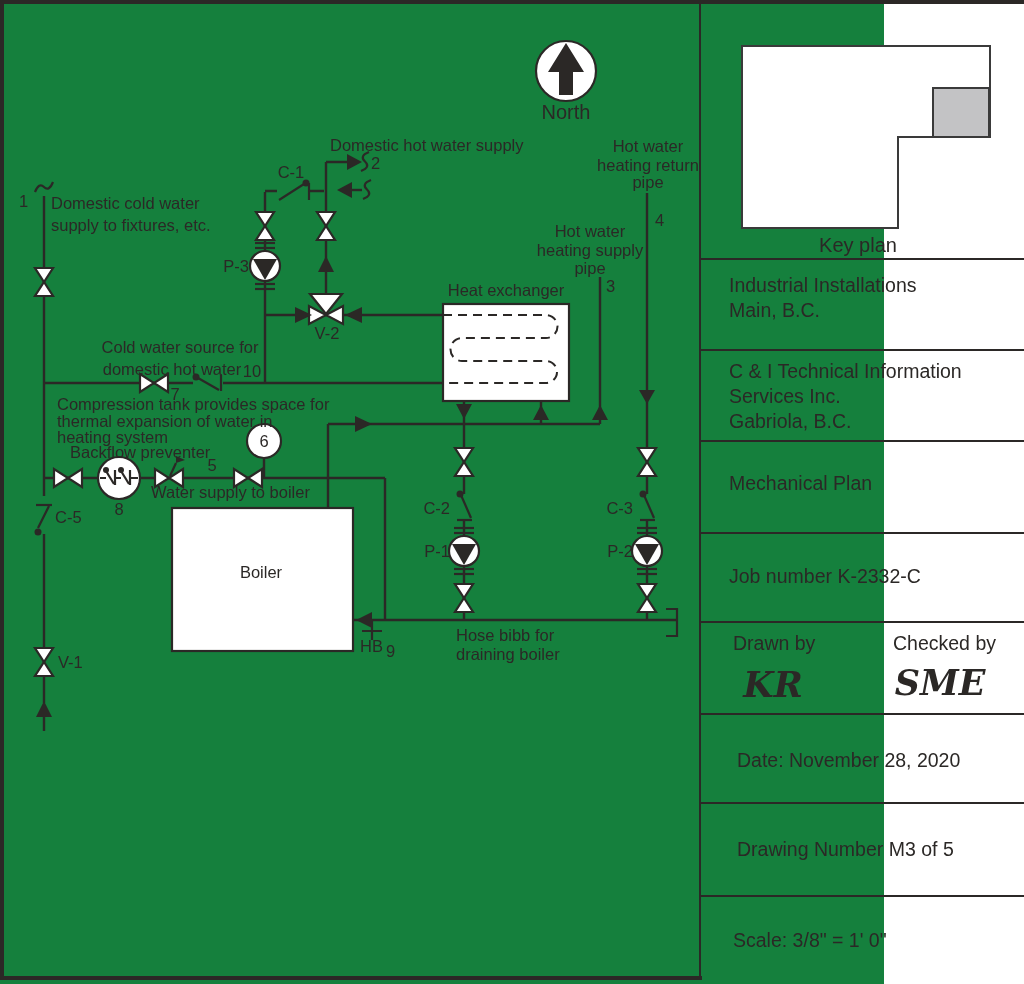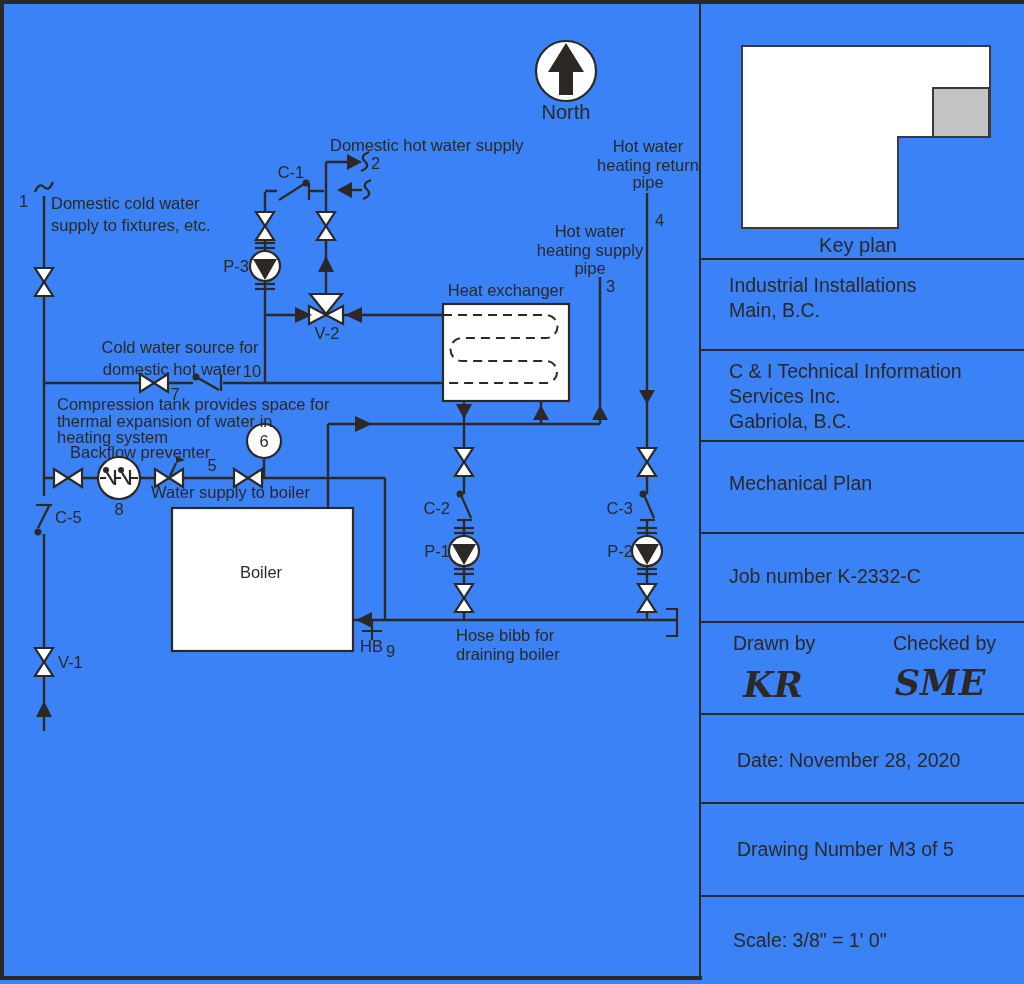--- a/index.html
+++ b/index.html
@@ -1,16 +1,16 @@
 <!DOCTYPE html>
 <html><head>
 <meta charset="utf-8">
 <style>
   html,body{margin:0;padding:0;background:#ffffff;width:1024px;height:984px;overflow:hidden;}
-  .canvas{position:relative;width:1024px;height:984px;background:#3b82f6;}
+  .canvas{position:relative;width:884px;height:984px;background:#15803d;}
   svg{position:absolute;left:0;top:0;}
   text{fill:#2b2826;}
   .lbl{font-family:"Liberation Sans",sans-serif;font-size:16.5px;}
   .lbl-lg{font-family:"Liberation Sans",sans-serif;font-size:20px;}
   .tb{font-family:"Liberation Sans",sans-serif;font-size:19.5px;}
   .sig{font-family:"DejaVu Serif",serif;font-style:italic;font-weight:bold;font-size:35px;}
   .pipe{stroke:#2b2826;stroke-width:2.4;fill:none;}
   .sym{stroke:#2b2826;stroke-width:2.2;fill:#ffffff;}
   .symline{stroke:#2b2826;stroke-width:2.2;fill:none;}
   .fillink{fill:#2b2826;stroke:none;}

